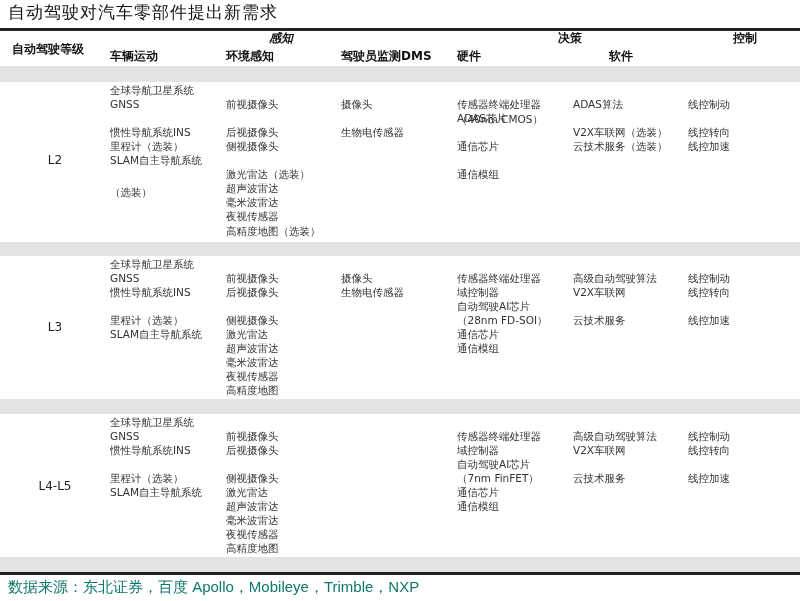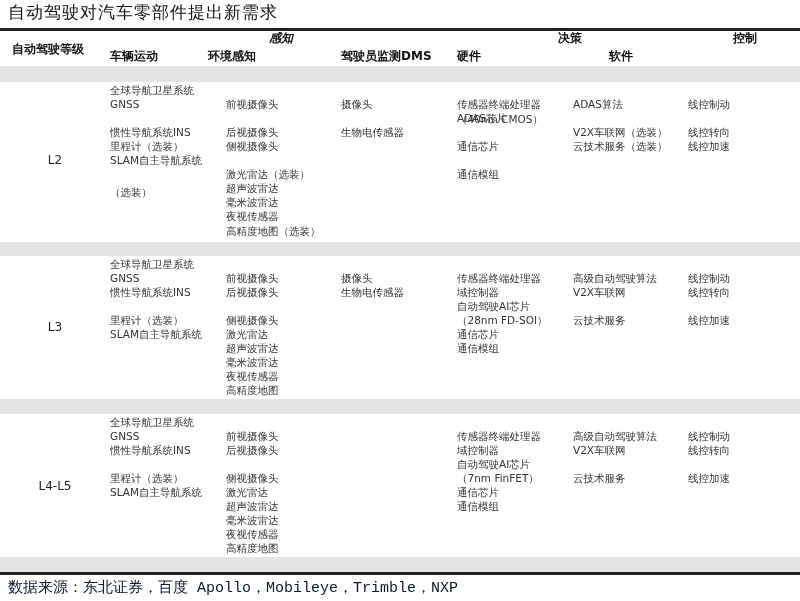--- a/index.html
+++ b/index.html
@@ -6,35 +6,35 @@
   body { width:800px; height:601px; position:relative; overflow:hidden;
          font-family:"DejaVu Sans", "Liberation Sans", sans-serif; color:#1a1a1a; }
   .title { position:absolute; left:8px; top:1px; font-family:Liberation Sans, sans-serif;
            font-size:17px; letter-spacing:1px; color:#111; white-space:nowrap; }
   .rule-top { position:absolute; left:0; top:28px; width:800px; height:3px; background:#222; }
   .rule-bottom { position:absolute; left:0; top:572px; width:800px; height:2.5px; background:#222; }
   .band { position:absolute; left:0; width:800px; background:#e4e4e4; }
   .hdr { position:absolute; font-size:12px; font-weight:bold; color:#111; white-space:nowrap; }
   .cell { position:absolute; font-size:10.5px; color:#333; white-space:nowrap; line-height:14px; }
   .level { position:absolute; font-size:12px; color:#222; white-space:nowrap; text-align:center; width:80px; }
-  .source { position:absolute; left:8px; top:578px; font-family:Liberation Mono, monospace;
-            font-size:15px; color:#0f172a; white-space:nowrap; }
+  .source { position:absolute; left:8px; top:578px; font-family:Liberation Sans, sans-serif;
+            font-size:15px; color:#0f766e; white-space:nowrap; }
 </style>
 </head>
 <body>
 
 <div class="title">自动驾驶对汽车零部件提出新需求</div>
 <div class="rule-top"></div>
 
 <div class="hdr" style="left:12px;top:41px;">自动驾驶等级</div>
 <div class="hdr" style="left:269px;top:30px;font-style:italic;">感知</div>
 <div class="hdr" style="left:558px;top:30px;">决策</div>
 <div class="hdr" style="left:733px;top:30px;">控制</div>
 <div class="hdr" style="left:110px;top:48px;">车辆运动</div>
-<div class="hdr" style="left:208px;top:48px;">环境感知</div>
+<div class="hdr" style="left:226px;top:48px;">环境感知</div>
 <div class="hdr" style="left:341px;top:48px;">驾驶员监测DMS</div>
 <div class="hdr" style="left:457px;top:48px;">硬件</div>
 <div class="hdr" style="left:573px;top:48px;margin-left:36px;">软件</div>
 
 <div class="band" style="top:66px;height:16px;"></div>
 <div class="band" style="top:242px;height:14px;"></div>
 <div class="band" style="top:399px;height:15px;"></div>
 <div class="band" style="top:557px;height:15px;"></div>
 
 <div>

